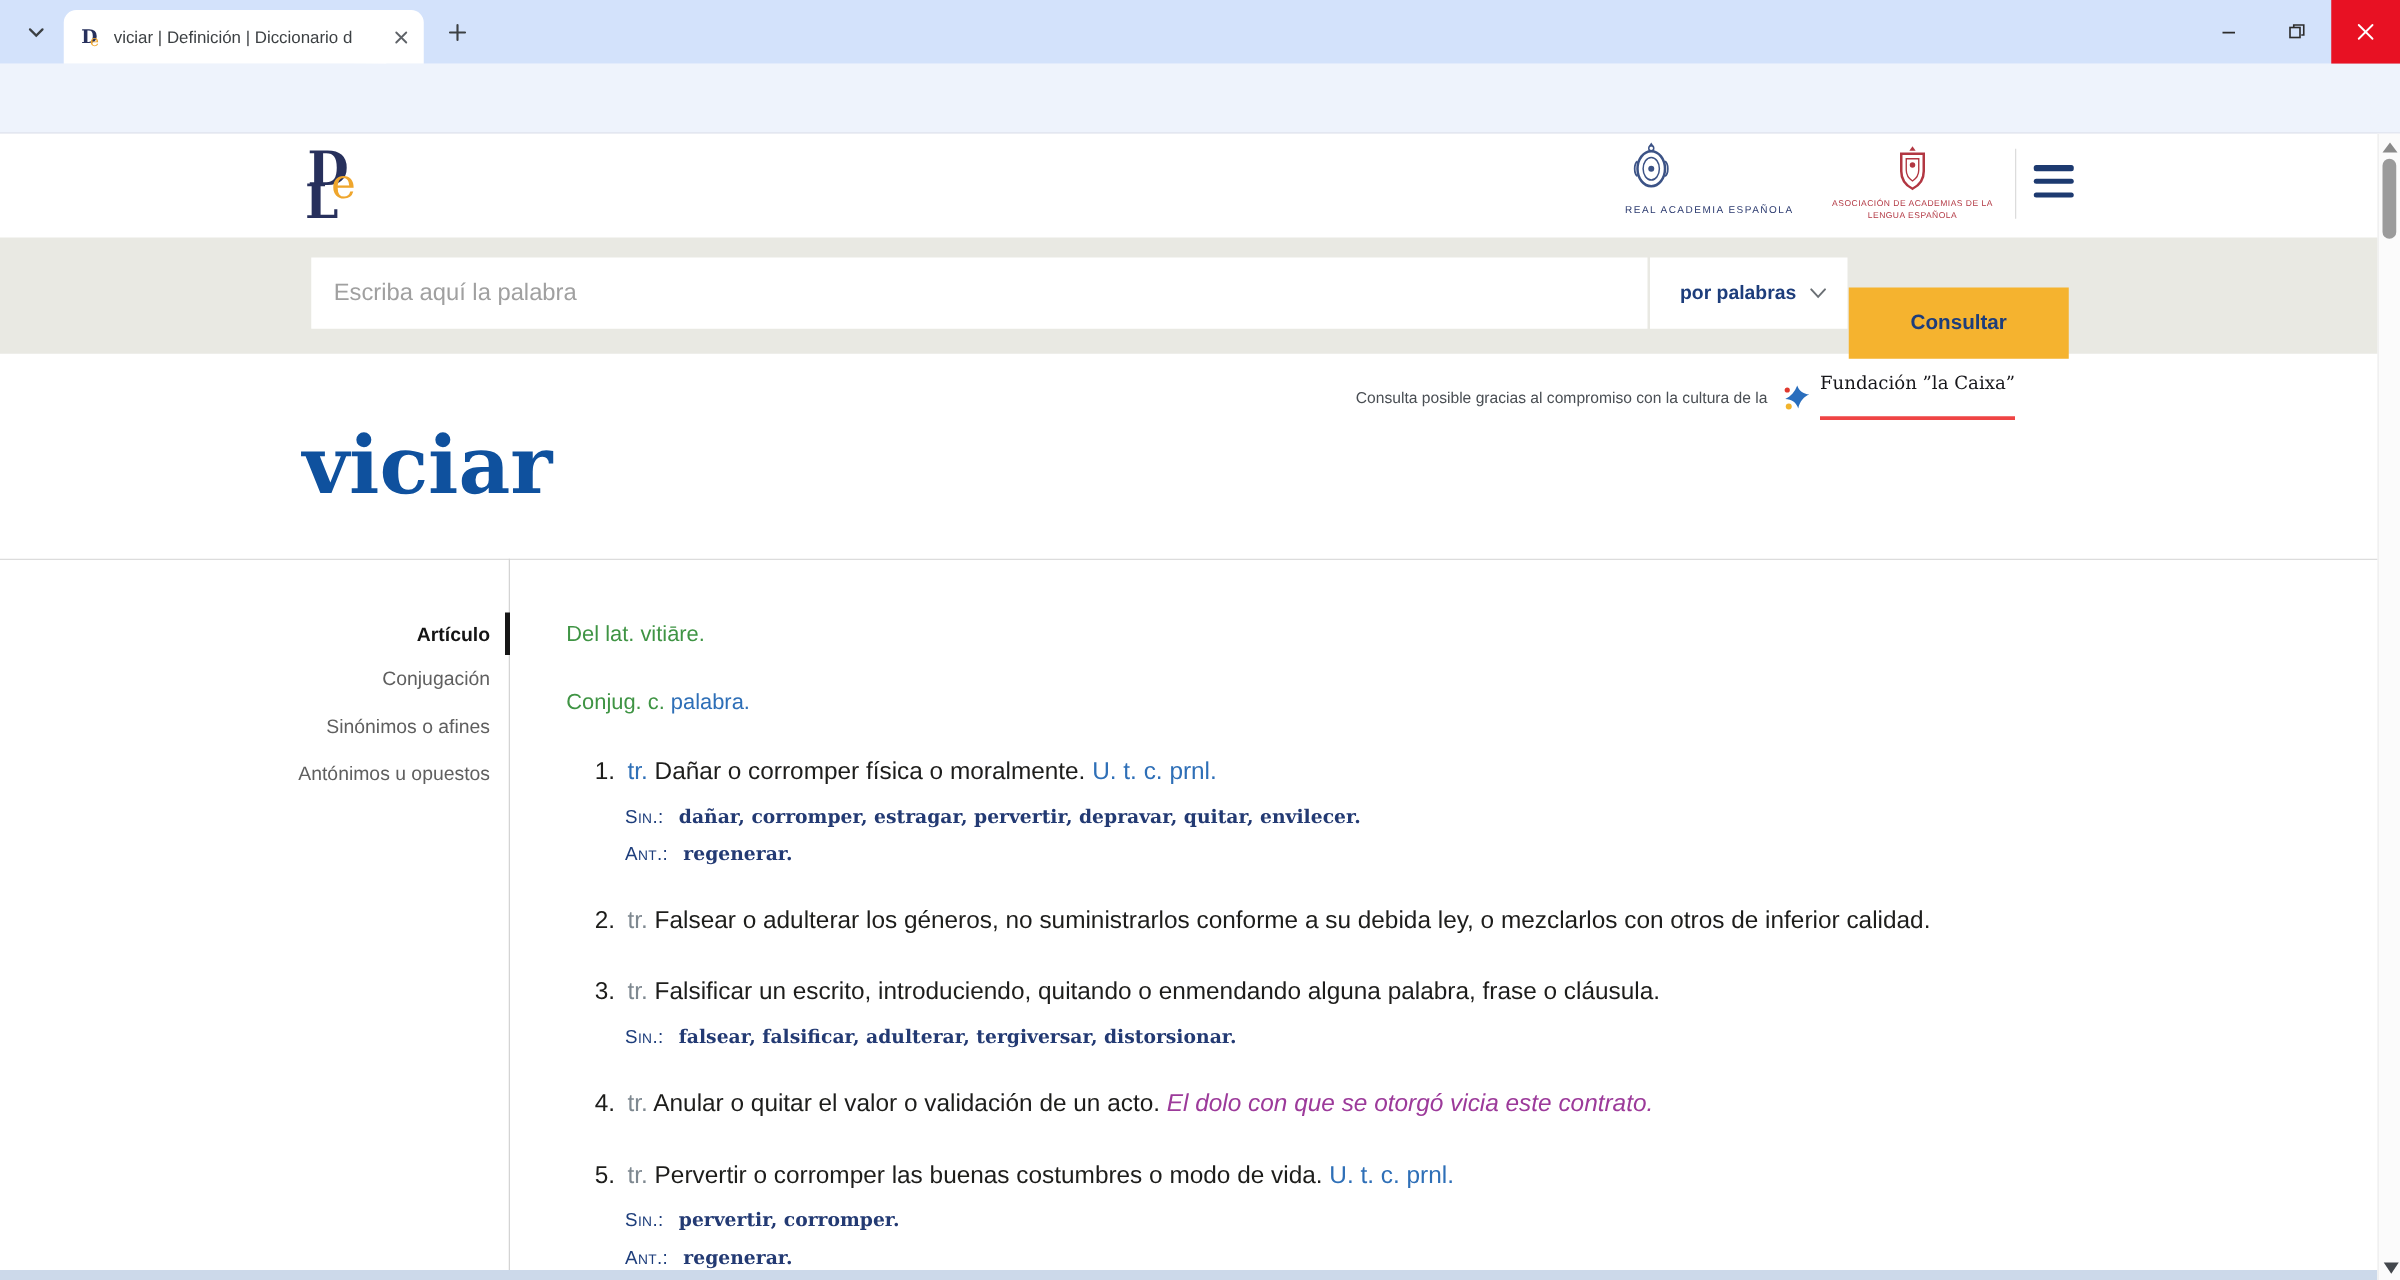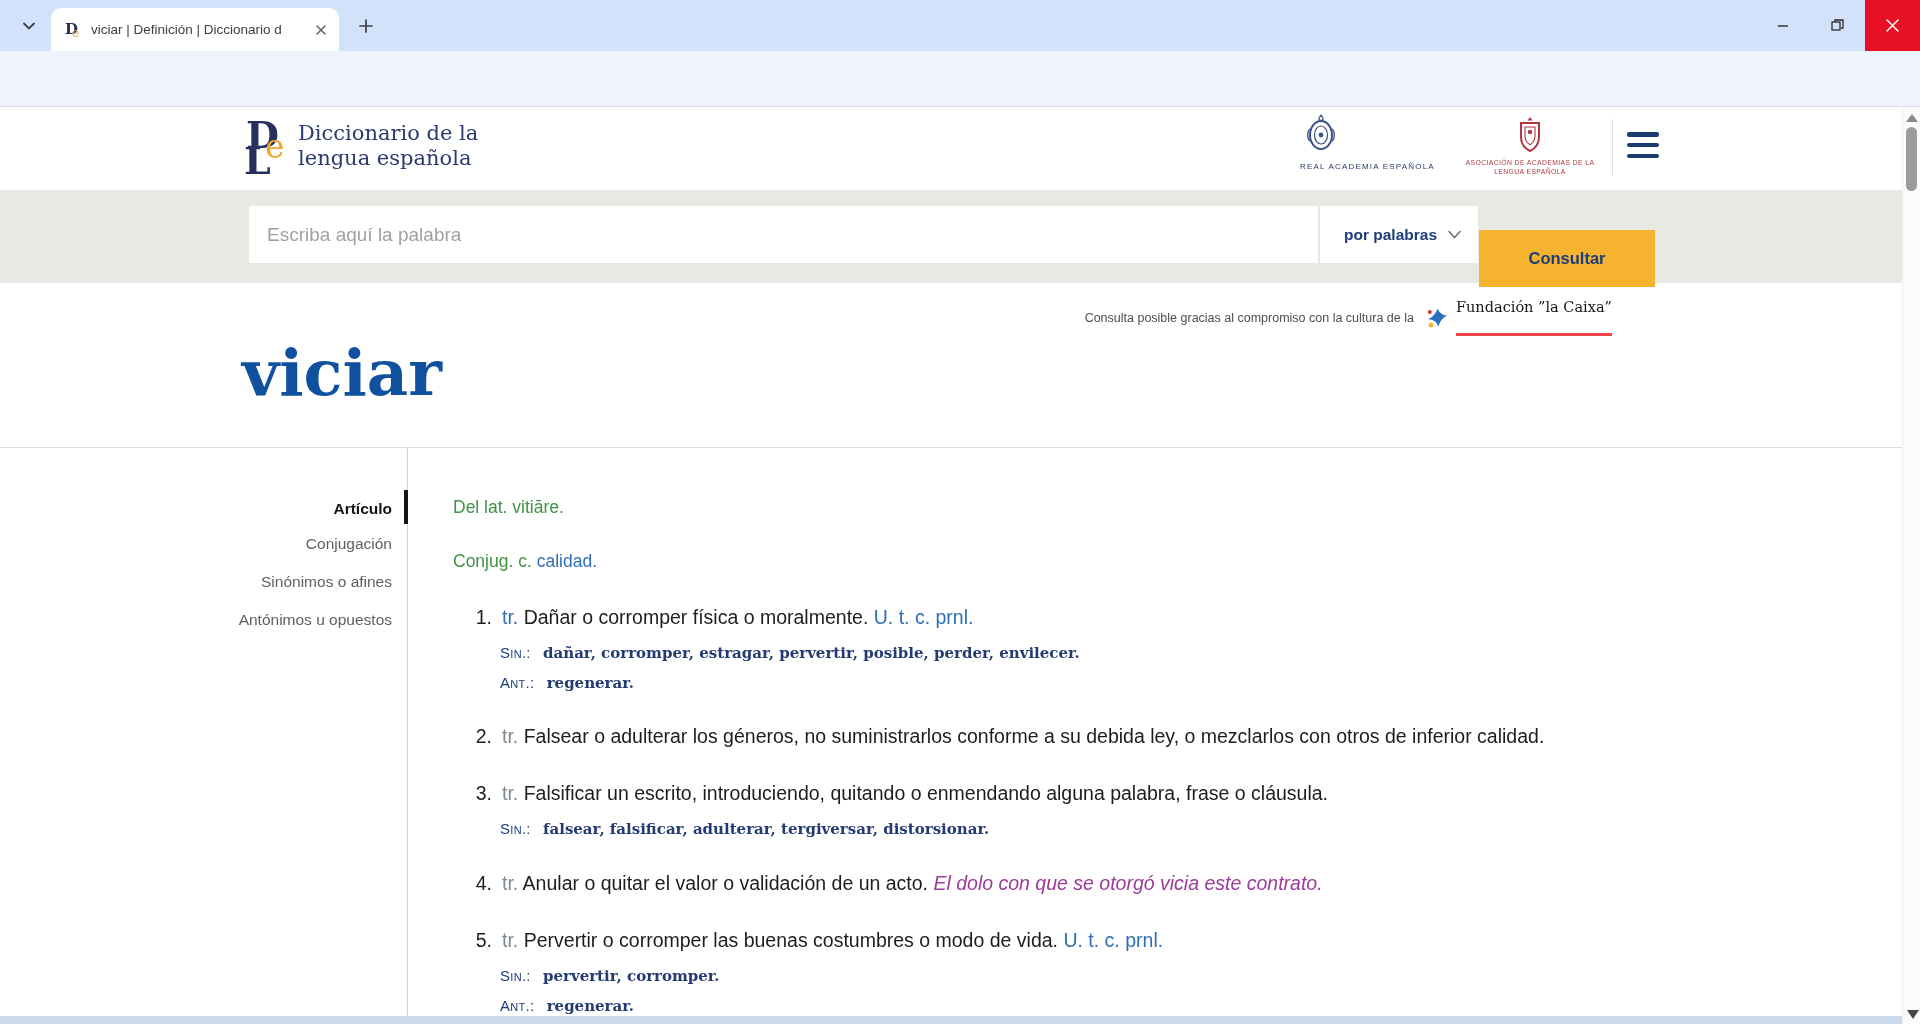--- a/index.html
+++ b/index.html
@@ -207,24 +207,20 @@
   </div>
 
   <div class="page">
 
     <div class="sitehead">
       <div class="dlelogo">
         <span class="ld">D</span>
         <span class="le">e</span>
         <span class="ll">L</span>
       </div>
-      <div class="wordmark">
-        <div>Diccionario de la</div>
-        <div>lengua española</div>
-      </div>
       <div class="raeblock">
         <svg width="42" height="44" viewBox="0 0 42 44">
           <path d="M21 3l2 3h-4z" fill="#3c5386"></path>
             <circle cx="21" cy="7.5" r="2" fill="none" stroke="#3c5386" stroke-width="1.2"></circle>
           <ellipse cx="21" cy="24" rx="11" ry="14" fill="none" stroke="#3c5386" stroke-width="2"></ellipse>
           <ellipse cx="21" cy="24" rx="6.5" ry="9" fill="none" stroke="#3c5386" stroke-width="1.2"></ellipse>
           <path d="M10 18c-3 2-3 10 0 12M32 18c3 2 3 10 0 12" fill="none" stroke="#3c5386" stroke-width="1.4"></path>
           <circle cx="21" cy="24" r="2.4" fill="#3c5386"></circle>
         </svg>
         <div class="raecap">REAL ACADEMIA ESPAÑOLA</div>
@@ -277,30 +273,30 @@
 
     <div class="sbitem active" style="top:393px">Artículo</div>
     <div class="sbitem" style="top:428px">Conjugación</div>
     <div class="sbitem" style="top:466px">Sinónimos o afines</div>
     <div class="sbitem" style="top:504px">Antónimos u opuestos</div>
 
     <div class="ety">
       <span>Del lat.</span> <span class="italic">vitiāre.</span>
     </div>
     <div class="conj">
-      <span>Conjug. c.</span> <span class="italic linkblue">calidad.</span>
+      <span>Conjug. c.</span> <span class="italic linkblue">palabra.</span>
     </div>
 
     <div class="def" style="top:499px">
       <span class="def-num">1.</span>
       <span class="def-body"><span class="abbr-blue">tr.</span> <span>Dañar o corromper física o moralmente.</span> <span class="usage">U. t. c. prnl.</span></span>
     </div>
     <div class="synrow" style="top:537px">
       <span class="synlabel">Sin.:</span>
-      <span class="synlinks">dañar, corromper, estragar, pervertir, posible, perder, envilecer.</span>
+      <span class="synlinks">dañar, corromper, estragar, pervertir, depravar, quitar, envilecer.</span>
     </div>
     <div class="synrow" style="top:567px">
       <span class="synlabel">Ant.:</span>
       <span class="synlinks">regenerar.</span>
     </div>
 
     <div class="def" style="top:618px">
       <span class="def-num">2.</span>
       <span class="def-body"><span class="abbr-gray">tr.</span> <span>Falsear o adulterar los géneros, no suministrarlos conforme a su debida ley, o mezclarlos con otros de inferior calidad.</span></span>
     </div>

